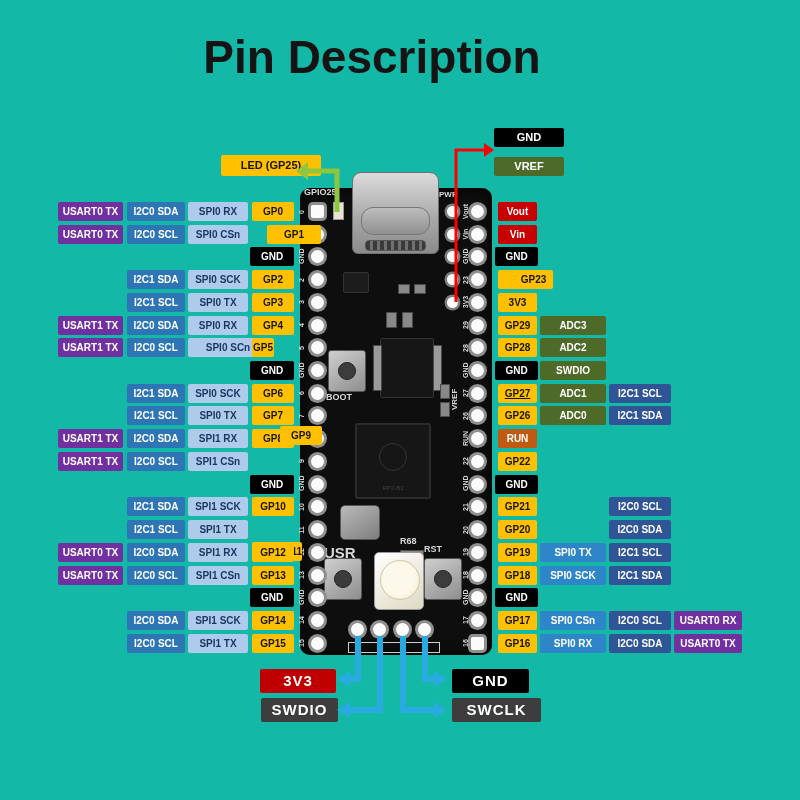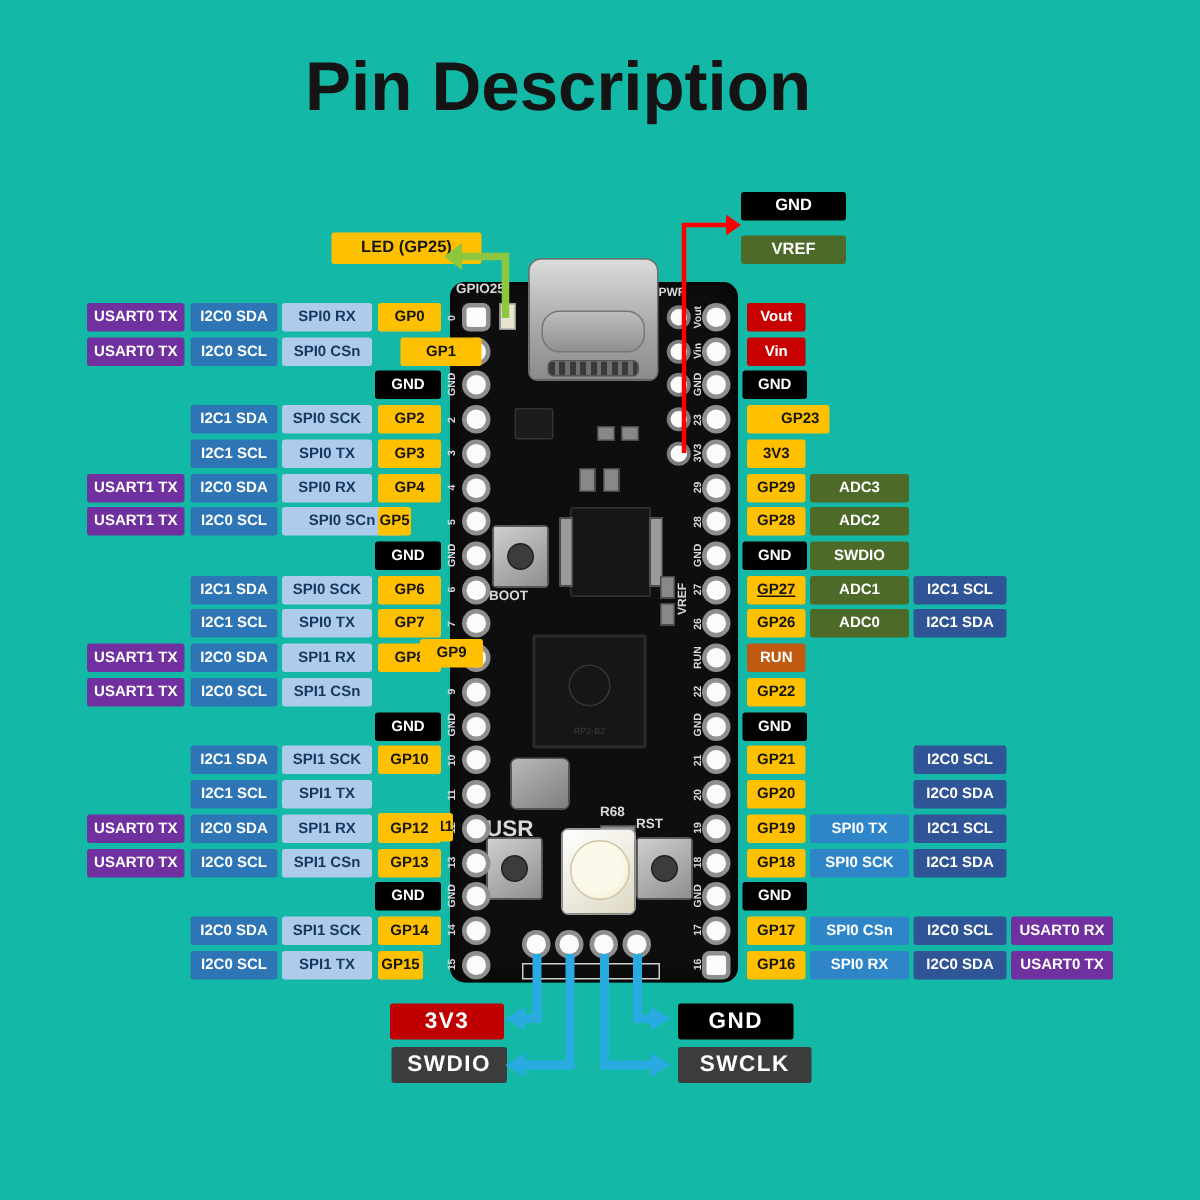--- a/index.html
+++ b/index.html
@@ -273,21 +273,21 @@
     <div class="pinbox c-usart" style="left: 58px; top: 565.52px; width: 65px;">USART0 TX</div>
     <div class="pinbox c-i2c" style="left: 127px; top: 565.52px; width: 58px;">I2C0 SCL</div>
     <div class="pinbox c-spiL" style="left: 188px; top: 565.52px; width: 60px;">SPI1 CSn</div>
     <div class="pinbox c-gpio" style="left: 252px; top: 565.52px; width: 42px;">GP13</div>
     <div class="pinbox c-gnd" style="left: 250px; top: 588.24px; width: 44px;">GND</div>
     <div class="pinbox c-i2c" style="left: 127px; top: 610.96px; width: 58px;">I2C0 SDA</div>
     <div class="pinbox c-spiL" style="left: 188px; top: 610.96px; width: 60px;">SPI1 SCK</div>
     <div class="pinbox c-gpio" style="left: 252px; top: 610.96px; width: 42px;">GP14</div>
     <div class="pinbox c-i2c" style="left: 127px; top: 633.68px; width: 58px;">I2C0 SCL</div>
     <div class="pinbox c-spiL" style="left: 188px; top: 633.68px; width: 60px;">SPI1 TX</div>
-    <div class="pinbox c-gpio" style="left: 252px; top: 633.68px; width: 30px;">GP15</div>
+    <div class="pinbox c-gpio" style="left: 252px; top: 633.68px; width: 42px;">GP15</div>
     <div class="pinbox c-power" style="left: 498px; top: 202px; width: 39px;">Vout</div>
     <div class="pinbox c-power" style="left: 498px; top: 224.72px; width: 39px;">Vin</div>
     <div class="pinbox c-gnd" style="left: 495px; top: 247.44px; width: 43px;">GND</div>
     <div class="pinbox c-gpio" style="left: 498px; top: 270.16px; width: 39px; padding-left: 16px;">GP23</div>
     <div class="pinbox c-gpio" style="left: 498px; top: 292.88px; width: 39px;">3V3</div>
     <div class="pinbox c-gpio" style="left: 498px; top: 315.6px; width: 39px;">GP29</div>
     <div class="pinbox c-adc" style="left: 540px; top: 315.6px; width: 66px;">ADC3</div>
     <div class="pinbox c-gpio" style="left: 498px; top: 338.32px; width: 39px;">GP28</div>
     <div class="pinbox c-adc" style="left: 540px; top: 338.32px; width: 66px;">ADC2</div>
     <div class="pinbox c-gnd" style="left: 495px; top: 361.04px; width: 43px;">GND</div>

